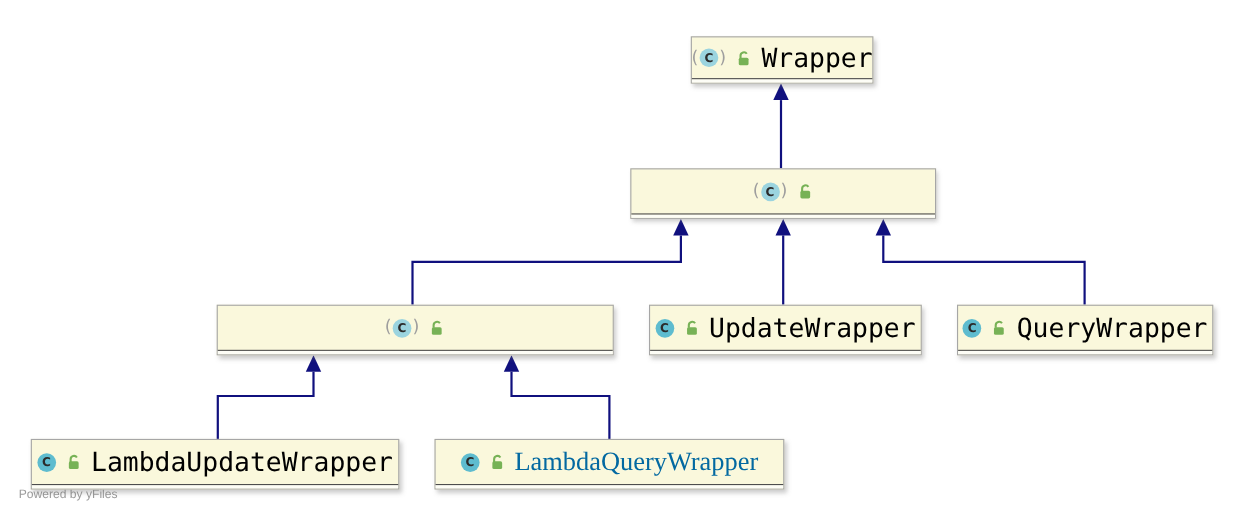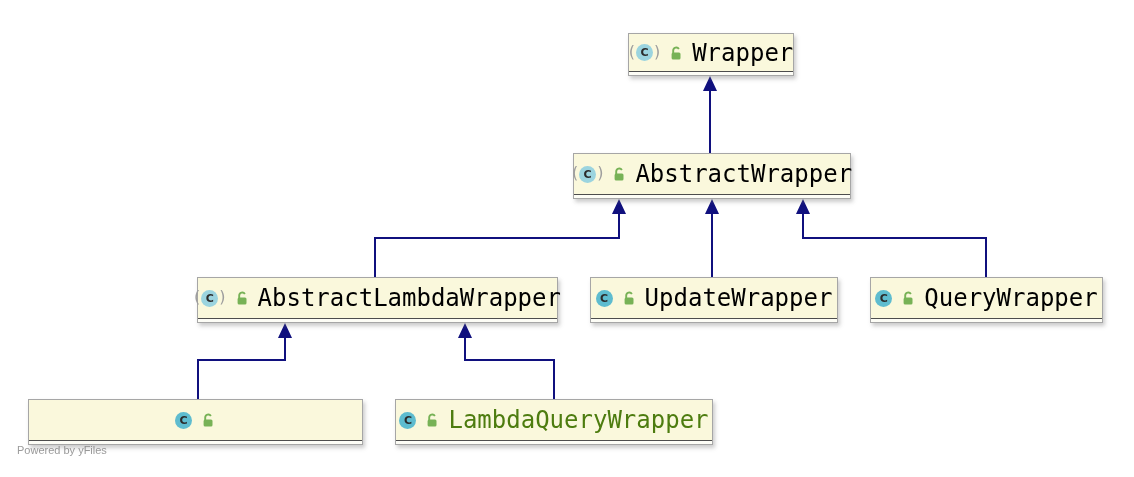--- a/index.html
+++ b/index.html
@@ -84,35 +84,33 @@
         <span class="paren" style="color:#9E9E9E">(</span>
         <span class="circ" style="background:#9BD4DF;color:#2B2B2B">C</span>
         <span class="paren" style="color:#9E9E9E">)</span>
       </span>
       <span class="lock">
         <svg width="16" height="16" viewBox="0 0 16 16">
       <path d="M5.2 8 V5.6 A3.1 3.1 0 0 1 10.9 3.9" fill="none" stroke="#77B256" stroke-width="1.9"></path>
       <rect x="3.6" y="7.4" width="8.9" height="7" rx="1.5" fill="#77B256"></rect>
         </svg>
       </span>
-      <span class="label" style="color: rgb(0, 0, 0);">AbstractWrapper</span>
     </div>
     <div class="node" style="left: 197px; top: 277px; width: 361px; height: 46px; background: rgb(250, 248, 220); border-color: rgb(166, 166, 166);">
       <span class="icon-wrap">
         <span class="paren" style="color:#9E9E9E">(</span>
         <span class="circ" style="background:#9BD4DF;color:#2B2B2B">C</span>
         <span class="paren" style="color:#9E9E9E">)</span>
       </span>
       <span class="lock">
         <svg width="16" height="16" viewBox="0 0 16 16">
       <path d="M5.2 8 V5.6 A3.1 3.1 0 0 1 10.9 3.9" fill="none" stroke="#77B256" stroke-width="1.9"></path>
       <rect x="3.6" y="7.4" width="8.9" height="7" rx="1.5" fill="#77B256"></rect>
         </svg>
       </span>
-      <span class="label" style="color: rgb(0, 0, 0);">AbstractLambdaWrapper</span>
     </div>
     <div class="node" style="left: 590px; top: 277px; width: 248px; height: 46px; background: rgb(250, 248, 220); border-color: rgb(166, 166, 166);">
       <span class="icon-wrap">
         <span class="circ" style="background:#5EBCCF;color:#2B2B2B">C</span>
       </span>
       <span class="lock">
         <svg width="16" height="16" viewBox="0 0 16 16">
       <path d="M5.2 8 V5.6 A3.1 3.1 0 0 1 10.9 3.9" fill="none" stroke="#77B256" stroke-width="1.9"></path>
       <rect x="3.6" y="7.4" width="8.9" height="7" rx="1.5" fill="#77B256"></rect>
         </svg>
@@ -134,26 +132,27 @@
     <div class="node" style="left: 28px; top: 399px; width: 335px; height: 46px; background: rgb(250, 248, 220); border-color: rgb(166, 166, 166);">
       <span class="icon-wrap">
         <span class="circ" style="background:#5EBCCF;color:#2B2B2B">C</span>
       </span>
       <span class="lock">
         <svg width="16" height="16" viewBox="0 0 16 16">
       <path d="M5.2 8 V5.6 A3.1 3.1 0 0 1 10.9 3.9" fill="none" stroke="#77B256" stroke-width="1.9"></path>
       <rect x="3.6" y="7.4" width="8.9" height="7" rx="1.5" fill="#77B256"></rect>
         </svg>
       </span>
+      <span class="label" style="color: rgb(0, 0, 0);">LambdaUpdateWrapper</span>
     </div>
     <div class="node" style="left: 395px; top: 399px; width: 318px; height: 46px; background: rgb(250, 248, 220); border-color: rgb(166, 166, 166);">
       <span class="icon-wrap">
         <span class="circ" style="background:#5EBCCF;color:#2B2B2B">C</span>
       </span>
       <span class="lock">
         <svg width="16" height="16" viewBox="0 0 16 16">
       <path d="M5.2 8 V5.6 A3.1 3.1 0 0 1 10.9 3.9" fill="none" stroke="#77B256" stroke-width="1.9"></path>
       <rect x="3.6" y="7.4" width="8.9" height="7" rx="1.5" fill="#77B256"></rect>
         </svg>
       </span>
-      <span class="label" style="color: #4d7c0f;">LambdaQueryWrapper</span>
+      <span class="label" style="color: #0369a1; font-family: Liberation Serif, serif;">LambdaQueryWrapper</span>
     </div>
   </div>
 
 </body></html>

